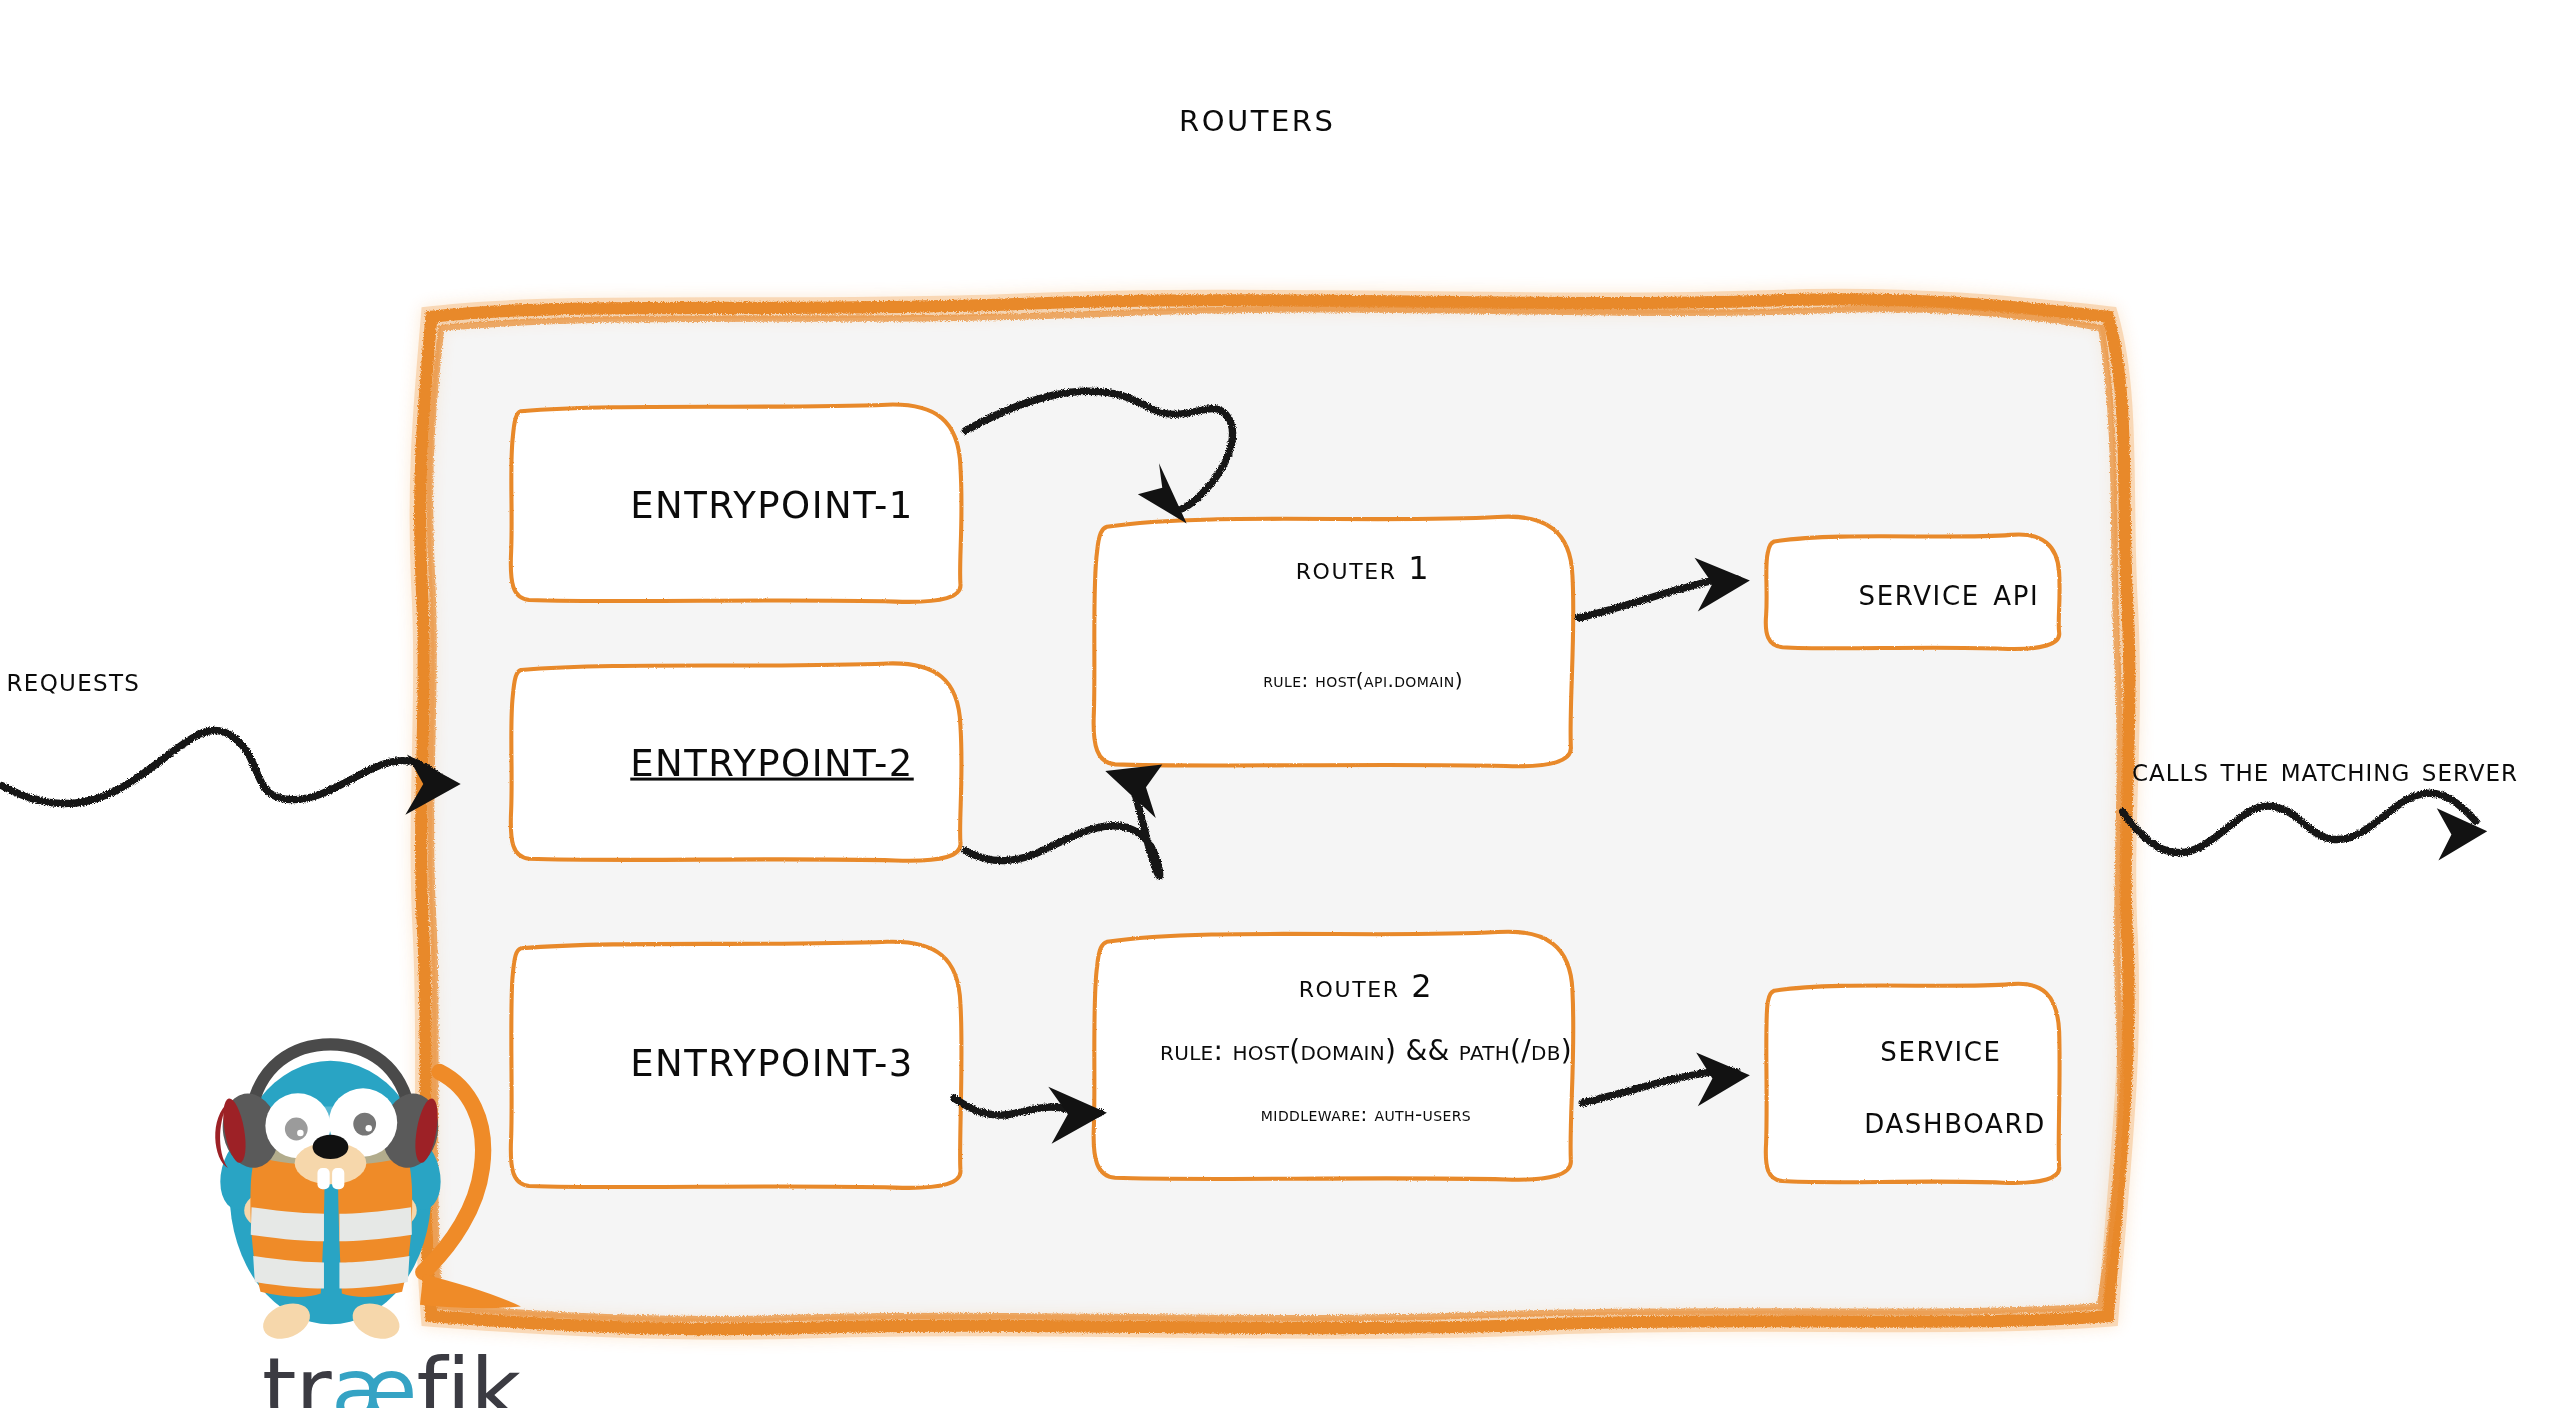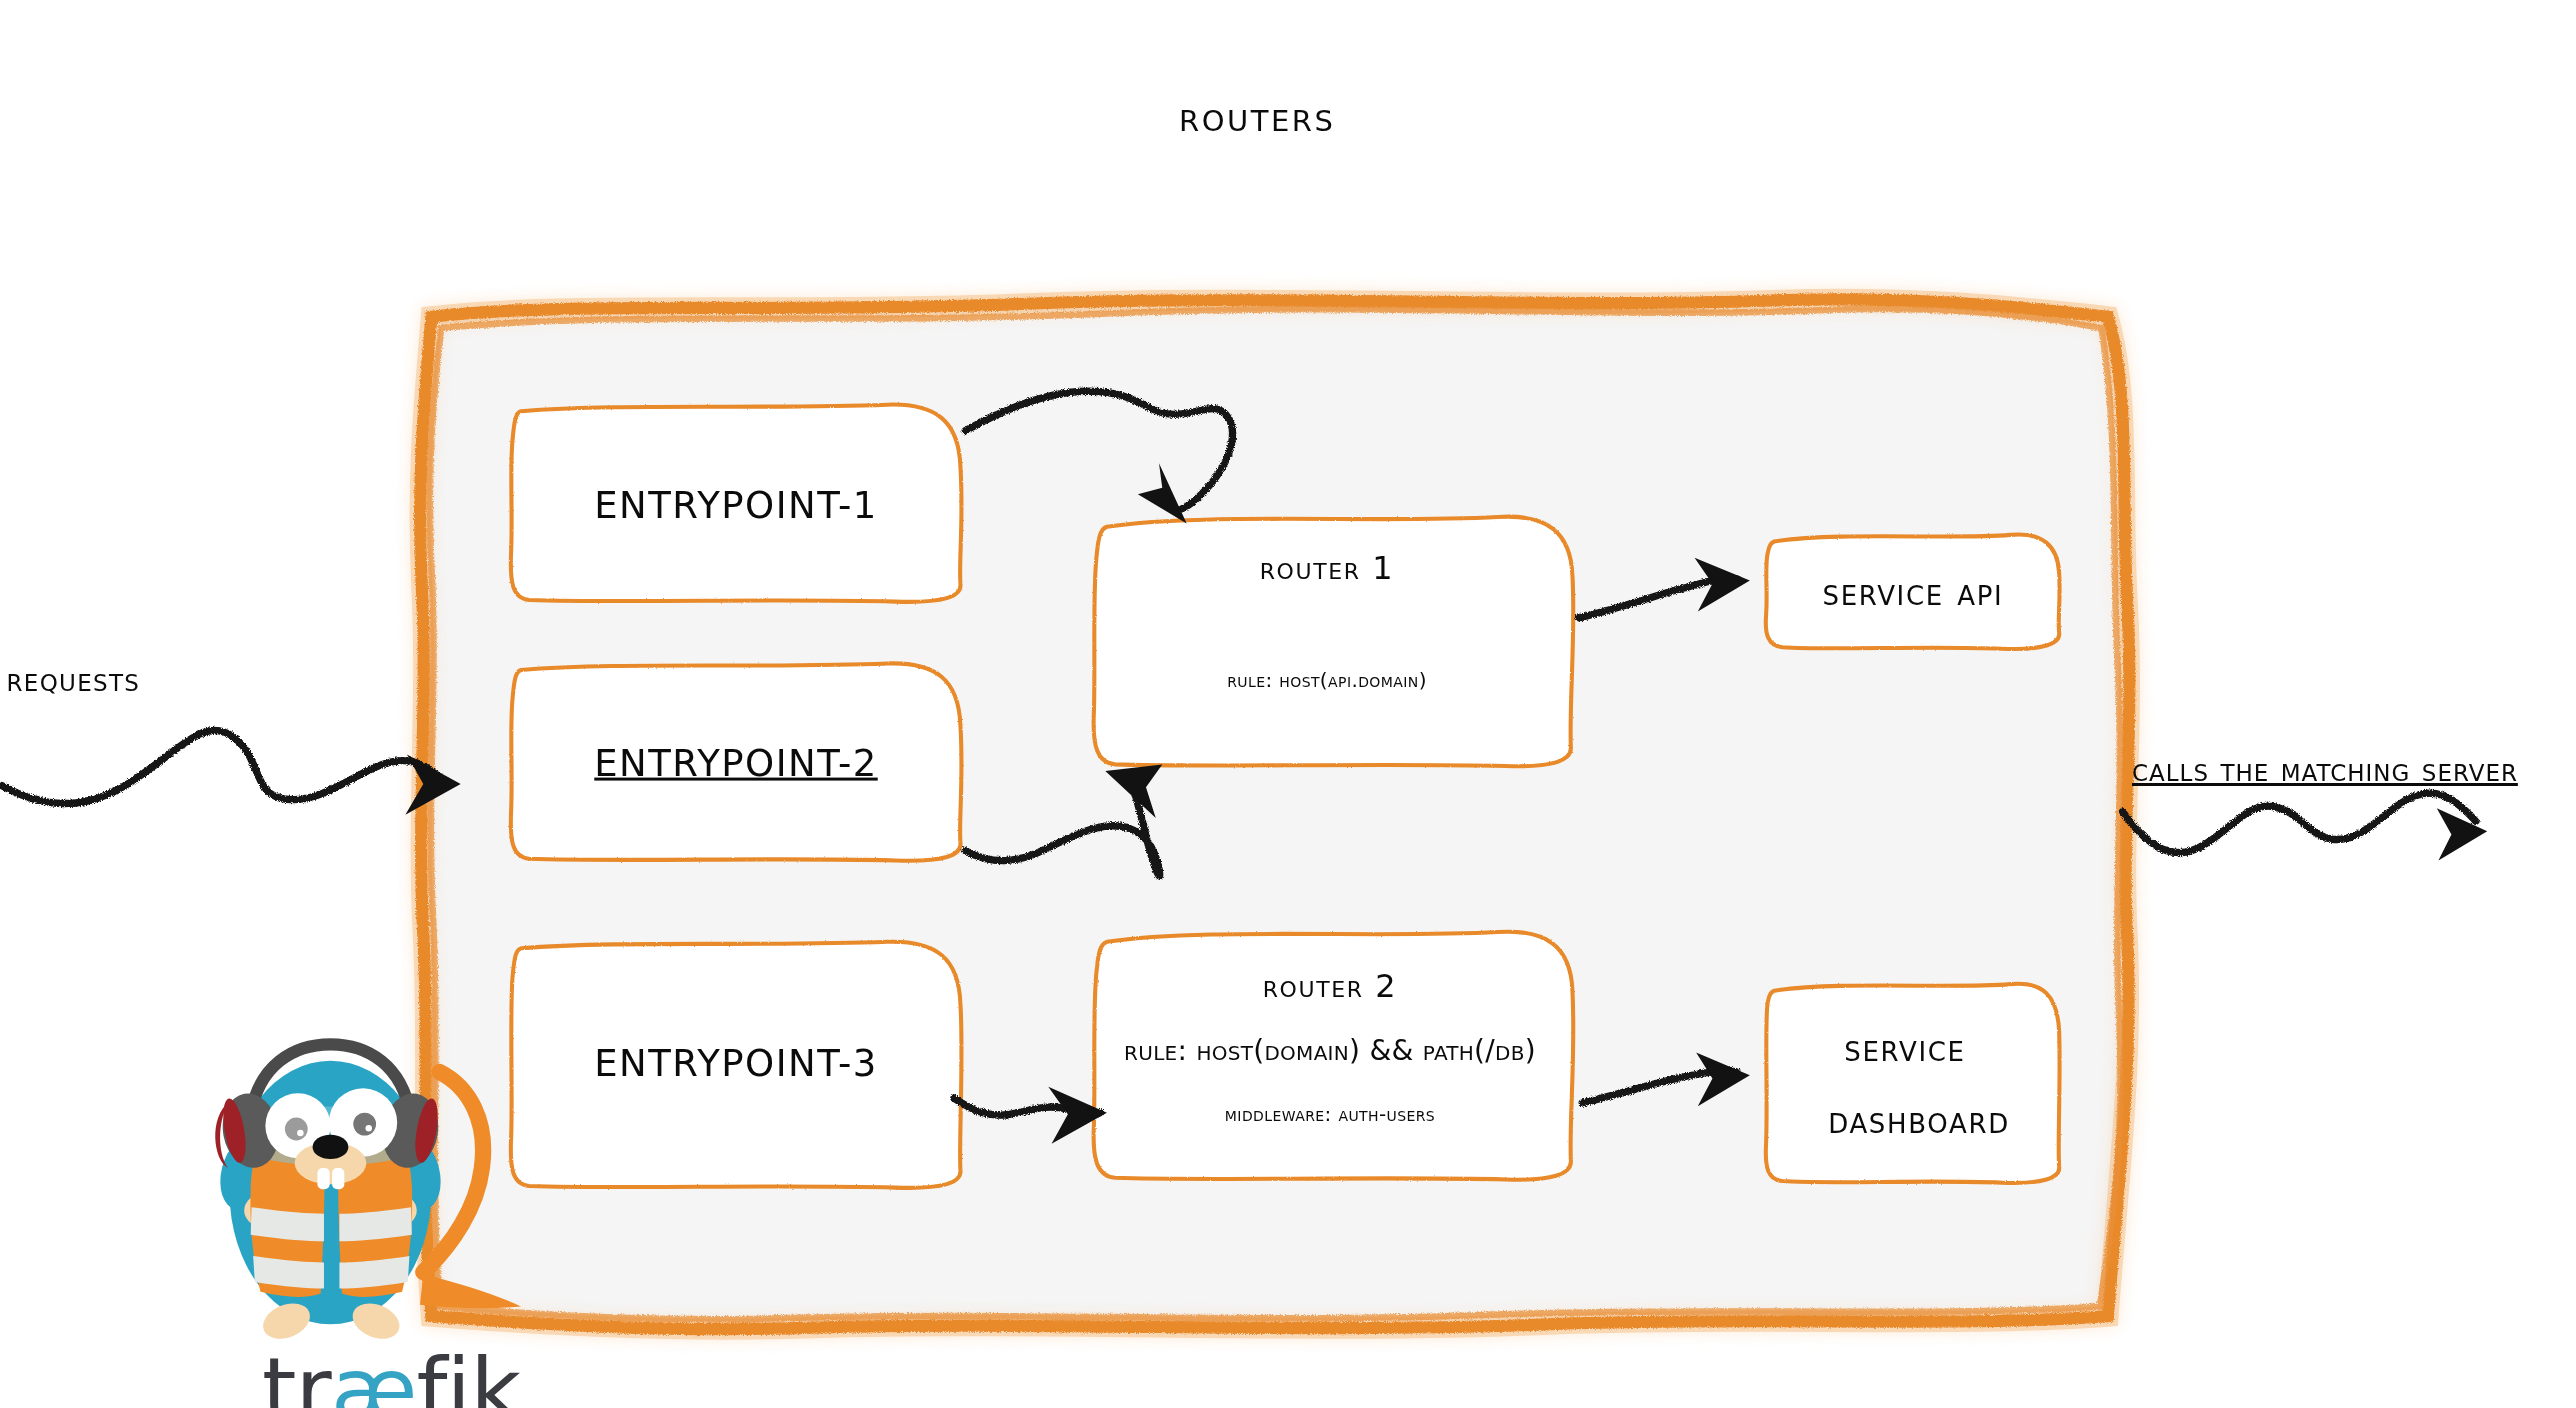--- a/index.html
+++ b/index.html
@@ -10,29 +10,29 @@
   }
   #stage{position:absolute;left:0;top:14px;width:2509px;height:1408px;}
   svg.layer{position:absolute;left:0;top:0;width:2576px;height:1408px;overflow:visible;}
 
   .txt{position:absolute;color:#0b0b0b;white-space:nowrap;line-height:1.05;}
   .smallcaps{font-variant:small-caps;text-transform:lowercase;}
   .ink{font-family:"DejaVu Sans","Liberation Sans",sans-serif;font-weight:400;letter-spacing:.02em;}
 
   #title{left:1179px;top:81px;font-size:42px;letter-spacing:.06em;}
   #requests{left:6.5px;top:649px;font-size:33px;letter-spacing:.04em;}
-  #calls{left:2132px;top:739px;font-size:33px;letter-spacing:.03em;text-decoration:underline;}
+  #calls{left:2132px;top:739px;font-size:33px;letter-spacing:.03em;}
 
   .ep-label{font-size:37px;letter-spacing:.04em;text-transform:uppercase;}
   .rt-title{font-size:32px;letter-spacing:.05em;}
   .rt-line{font-size:20px;letter-spacing:.02em;}
   .rt-line-sm{font-size:28px;letter-spacing:.01em;}
   .sv-label{font-size:37px;letter-spacing:.045em;}
 
-  .center{transform:translate(-50%,-50%);text-align:left;}
+  .center{transform:translate(-50%,-50%);text-align:left;margin-left:36px;}
 </style>
 </head>
 <body>
 
 <div id="stage">
 
   <svg class="layer" viewBox="0 0 3165 1730">
     <defs>
       <filter id="softglow" x="-12%" y="-12%" width="124%" height="124%">
         <feGaussianBlur stdDeviation="10" result="b"></feGaussianBlur>

